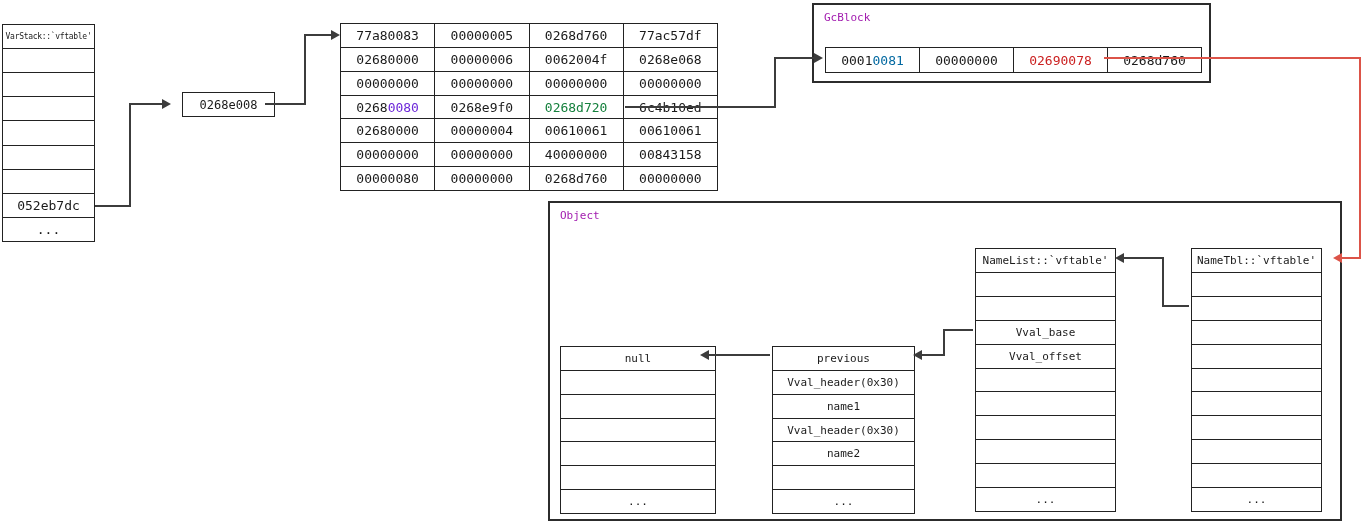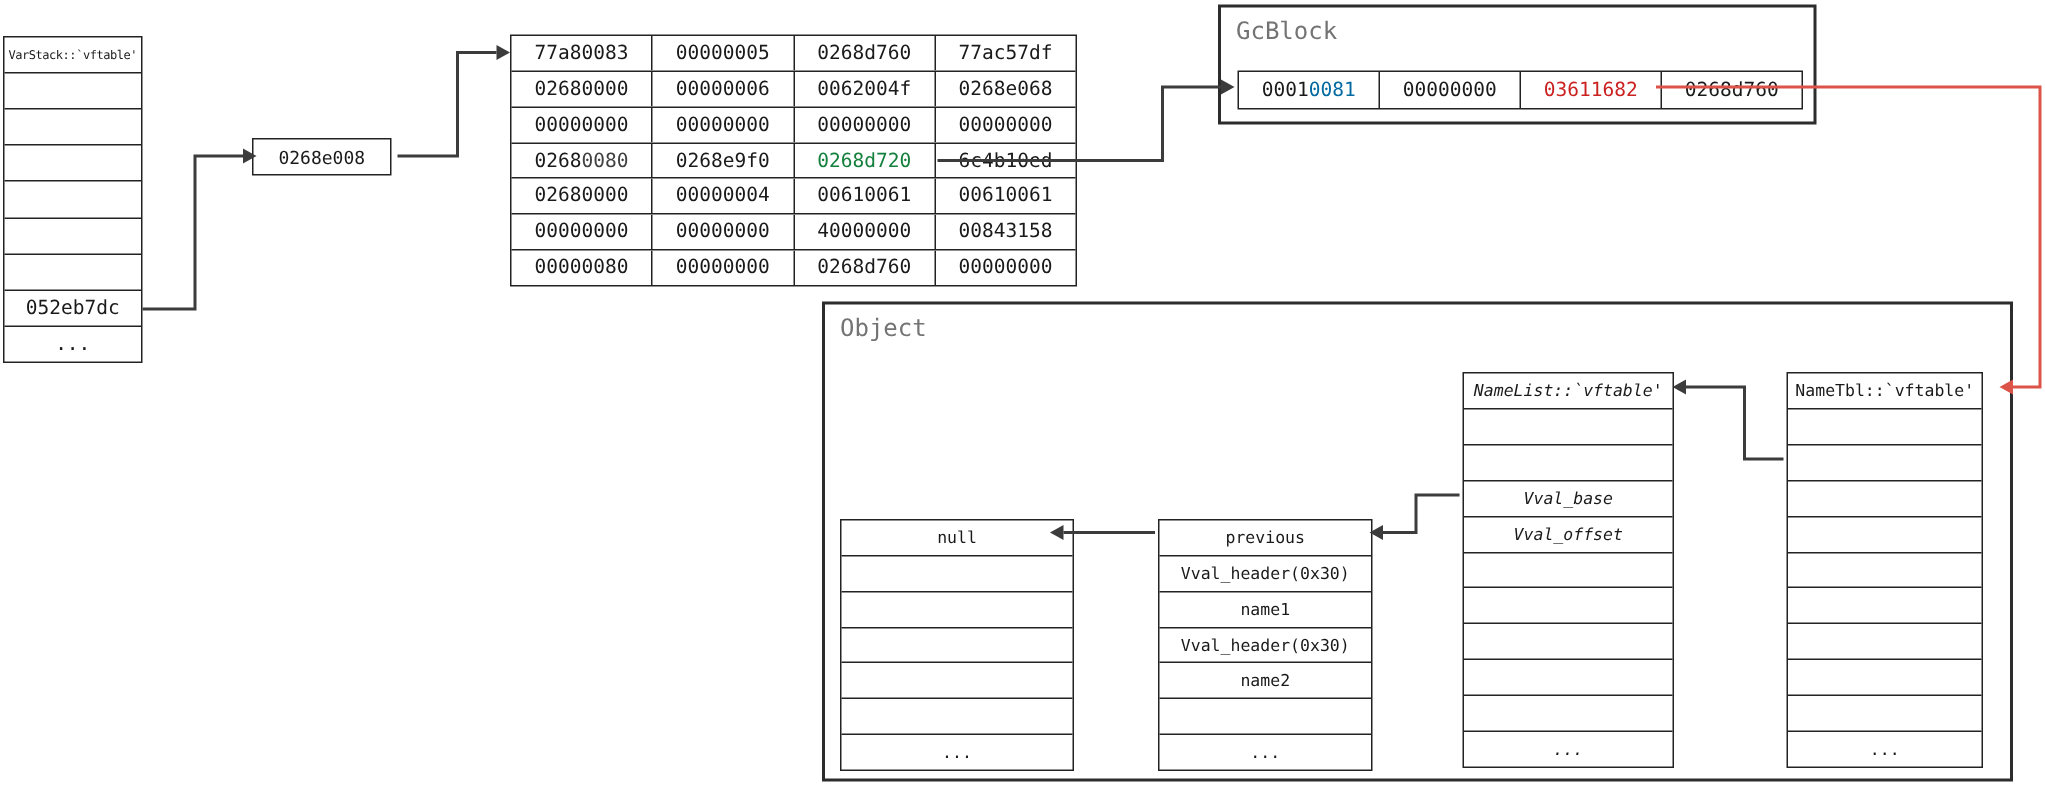--- a/index.html
+++ b/index.html
@@ -26,21 +26,21 @@
   .mcell:first-child { border-left:none; }
   .f13 { font-size:13px; }
   .f12 { font-size:12px; }
   .f11 { font-size:11px; }
   .f8  { font-size:8px; letter-spacing:-0.3px; }
   .groupbox {
     position:absolute; box-sizing:border-box;
     border:2px solid #2c2c2c; background:#fff;
   }
   .grouptitle {
-    position:absolute; left:10px; top:6px; font-size:16px; color:#737373;
+    position:absolute; left:10px; top:6px; font-size:11px; color:#a21caf;
     white-space:nowrap;
     text-align:center;
   }
   .ptrbox {
     position:absolute; box-sizing:border-box; border:1px solid var(--c-border,#222);
     background:#fff; display:flex; align-items:center; justify-content:center;
   }
   #arrows { position:absolute; left:0; top:0; pointer-events:none; z-index:10; }
   .ln    { fill:none; stroke:var(--c-line,#3c3c3c); stroke-width:2; }
   .lnred { fill:none; stroke:var(--c-redline,#dc5348); stroke-width:2; }
@@ -57,21 +57,21 @@
       <div class="trow"></div>
       <div class="trow"></div>
       <div class="trow"></div>
       <div class="trow"></div>
       <div class="trow"></div>
       <div class="trow"></div>
       <div class="trow">052eb7dc</div>
       <div class="trow">...</div>
     </div>
 
-  <div class="ptrbox f12" style="left:168px; top:92px; width:93px; height:25px;">
+  <div class="ptrbox f12" style="left:182px; top:92px; width:93px; height:25px;">
     <span>0268e008</span>
   </div>
 
   <div class="tbl grid f13" id="memtable" style="left:340px; top:23px; width:378px; height:168px;">
       <div class="trow">
         <div class="mcell">77a80083</div>
         <div class="mcell">00000005</div>
         <div class="mcell">0268d760</div>
         <div class="mcell">77ac57df</div>
       </div>
@@ -83,21 +83,21 @@
       </div>
       <div class="trow">
         <div class="mcell">00000000</div>
         <div class="mcell">00000000</div>
         <div class="mcell">00000000</div>
         <div class="mcell">00000000</div>
       </div>
       <div class="trow">
         <div class="mcell">
           <span style="color: rgb(26, 26, 26);">0268</span>
-          <span style="color: #404040;">0080</span>
+          <span style="color: #6d28d9;">0080</span>
         </div>
         <div class="mcell">0268e9f0</div>
         <div class="mcell">
           <span style="color: #15803d;">0268d720</span>
         </div>
         <div class="mcell">6c4b10ed</div>
       </div>
       <div class="trow">
         <div class="mcell">02680000</div>
         <div class="mcell">00000004</div>
@@ -121,21 +121,21 @@
   <div class="groupbox" style="left:812px; top:3px; width:399px; height:80px;">
     <div class="grouptitle">GcBlock</div>
     <div class="tbl grid f13" id="gcrow" style="left:11px; top:42px; width:377px; height:26px;">
         <div class="trow">
           <div class="mcell">
             <span style="color: rgb(26, 26, 26);">0001</span>
             <span style="color: #0369a1;">0081</span>
           </div>
           <div class="mcell">00000000</div>
           <div class="mcell">
-            <span style="color: rgb(203, 33, 33);">03611682</span>
+            <span style="color: rgb(203, 33, 33);">02690078</span>
           </div>
           <div class="mcell">0268d760</div>
         </div>
       </div>
   </div>
 
   <div class="groupbox" style="left:548px; top:201px; width:794px; height:320px;">
     <div class="grouptitle">Object</div>
     <div class="tbl f11" id="nulltbl" style="left:10px; top:143px; width:156px; height:168px;">
         <div class="trow">null</div>
@@ -148,21 +148,21 @@
       </div>
     <div class="tbl f11" id="prevtbl" style="left:222px; top:143px; width:143px; height:168px;">
         <div class="trow">previous</div>
         <div class="trow">Vval_header(0x30)</div>
         <div class="trow">name1</div>
         <div class="trow">Vval_header(0x30)</div>
         <div class="trow">name2</div>
         <div class="trow"></div>
         <div class="trow">...</div>
       </div>
-    <div class="tbl f11" id="namelist" style="left:425px; top:45px; width:141px; height:264px;font-style:italic;">
+    <div class="tbl f11" id="namelist" style="left:425px; top:45px; width:141px; height:264px;">
         <div class="trow">NameList::`vftable'</div>
         <div class="trow"></div>
         <div class="trow"></div>
         <div class="trow">Vval_base</div>
         <div class="trow">Vval_offset</div>
         <div class="trow"></div>
         <div class="trow"></div>
         <div class="trow"></div>
         <div class="trow"></div>
         <div class="trow"></div>

